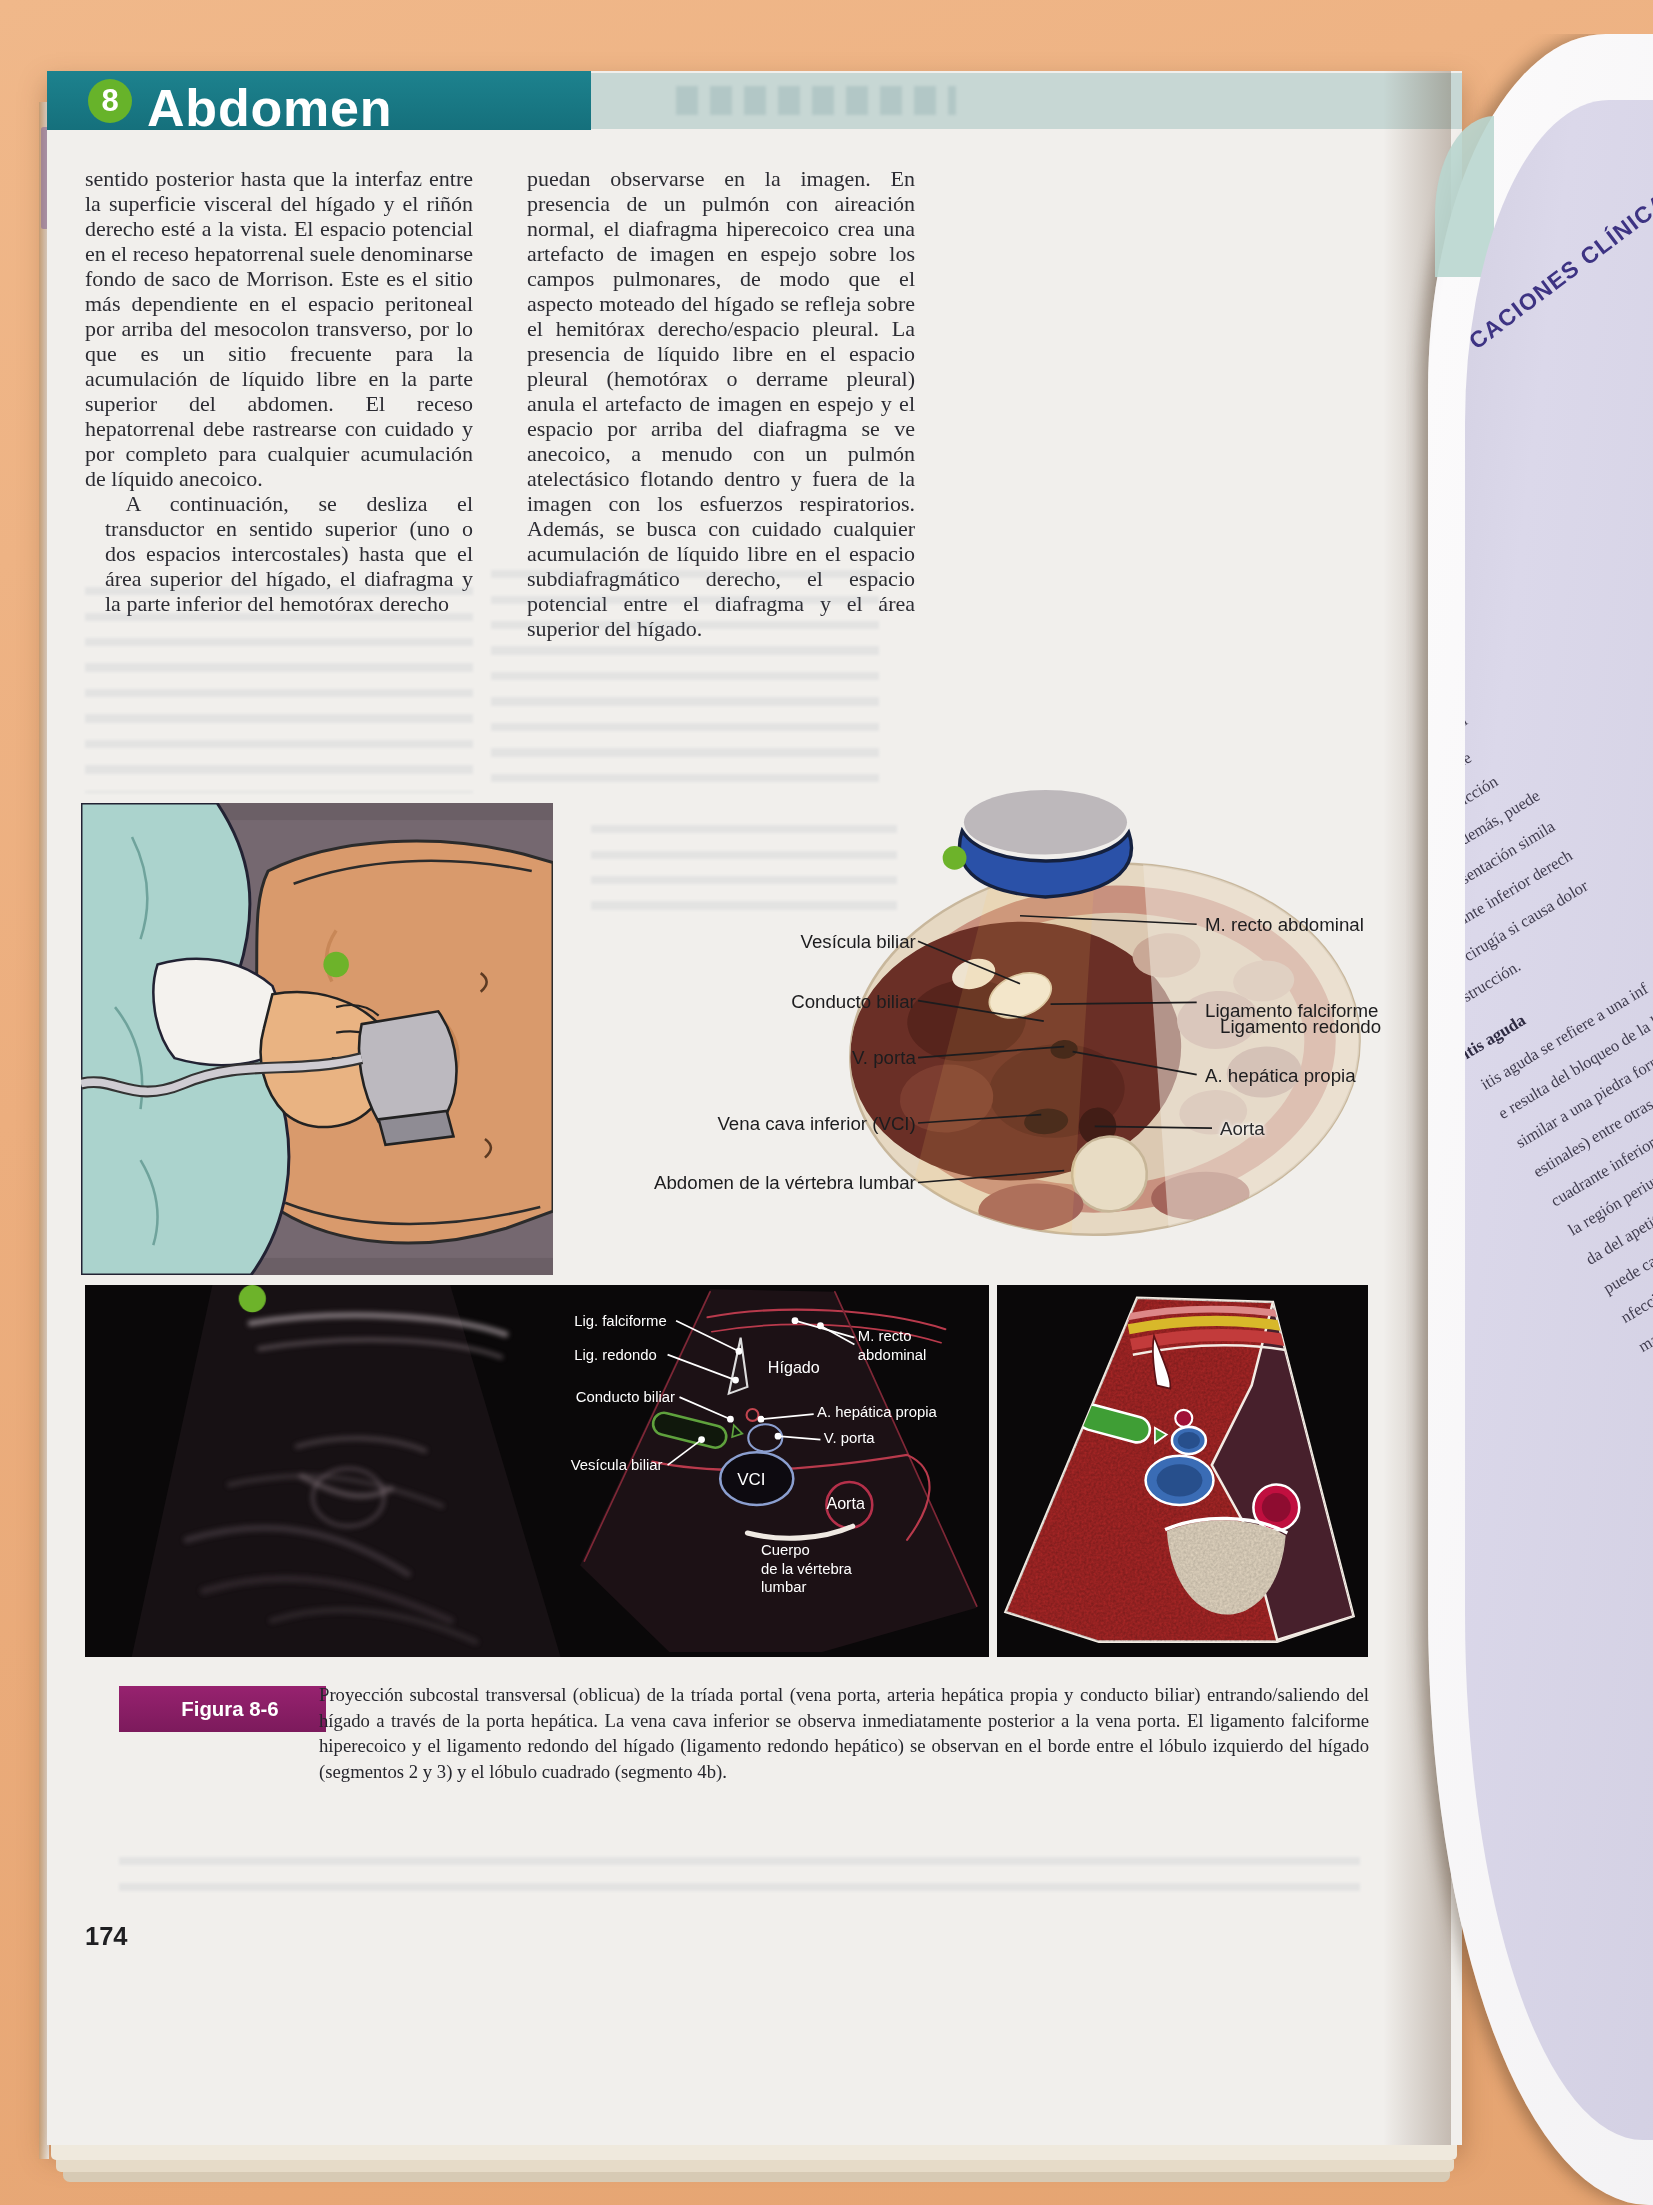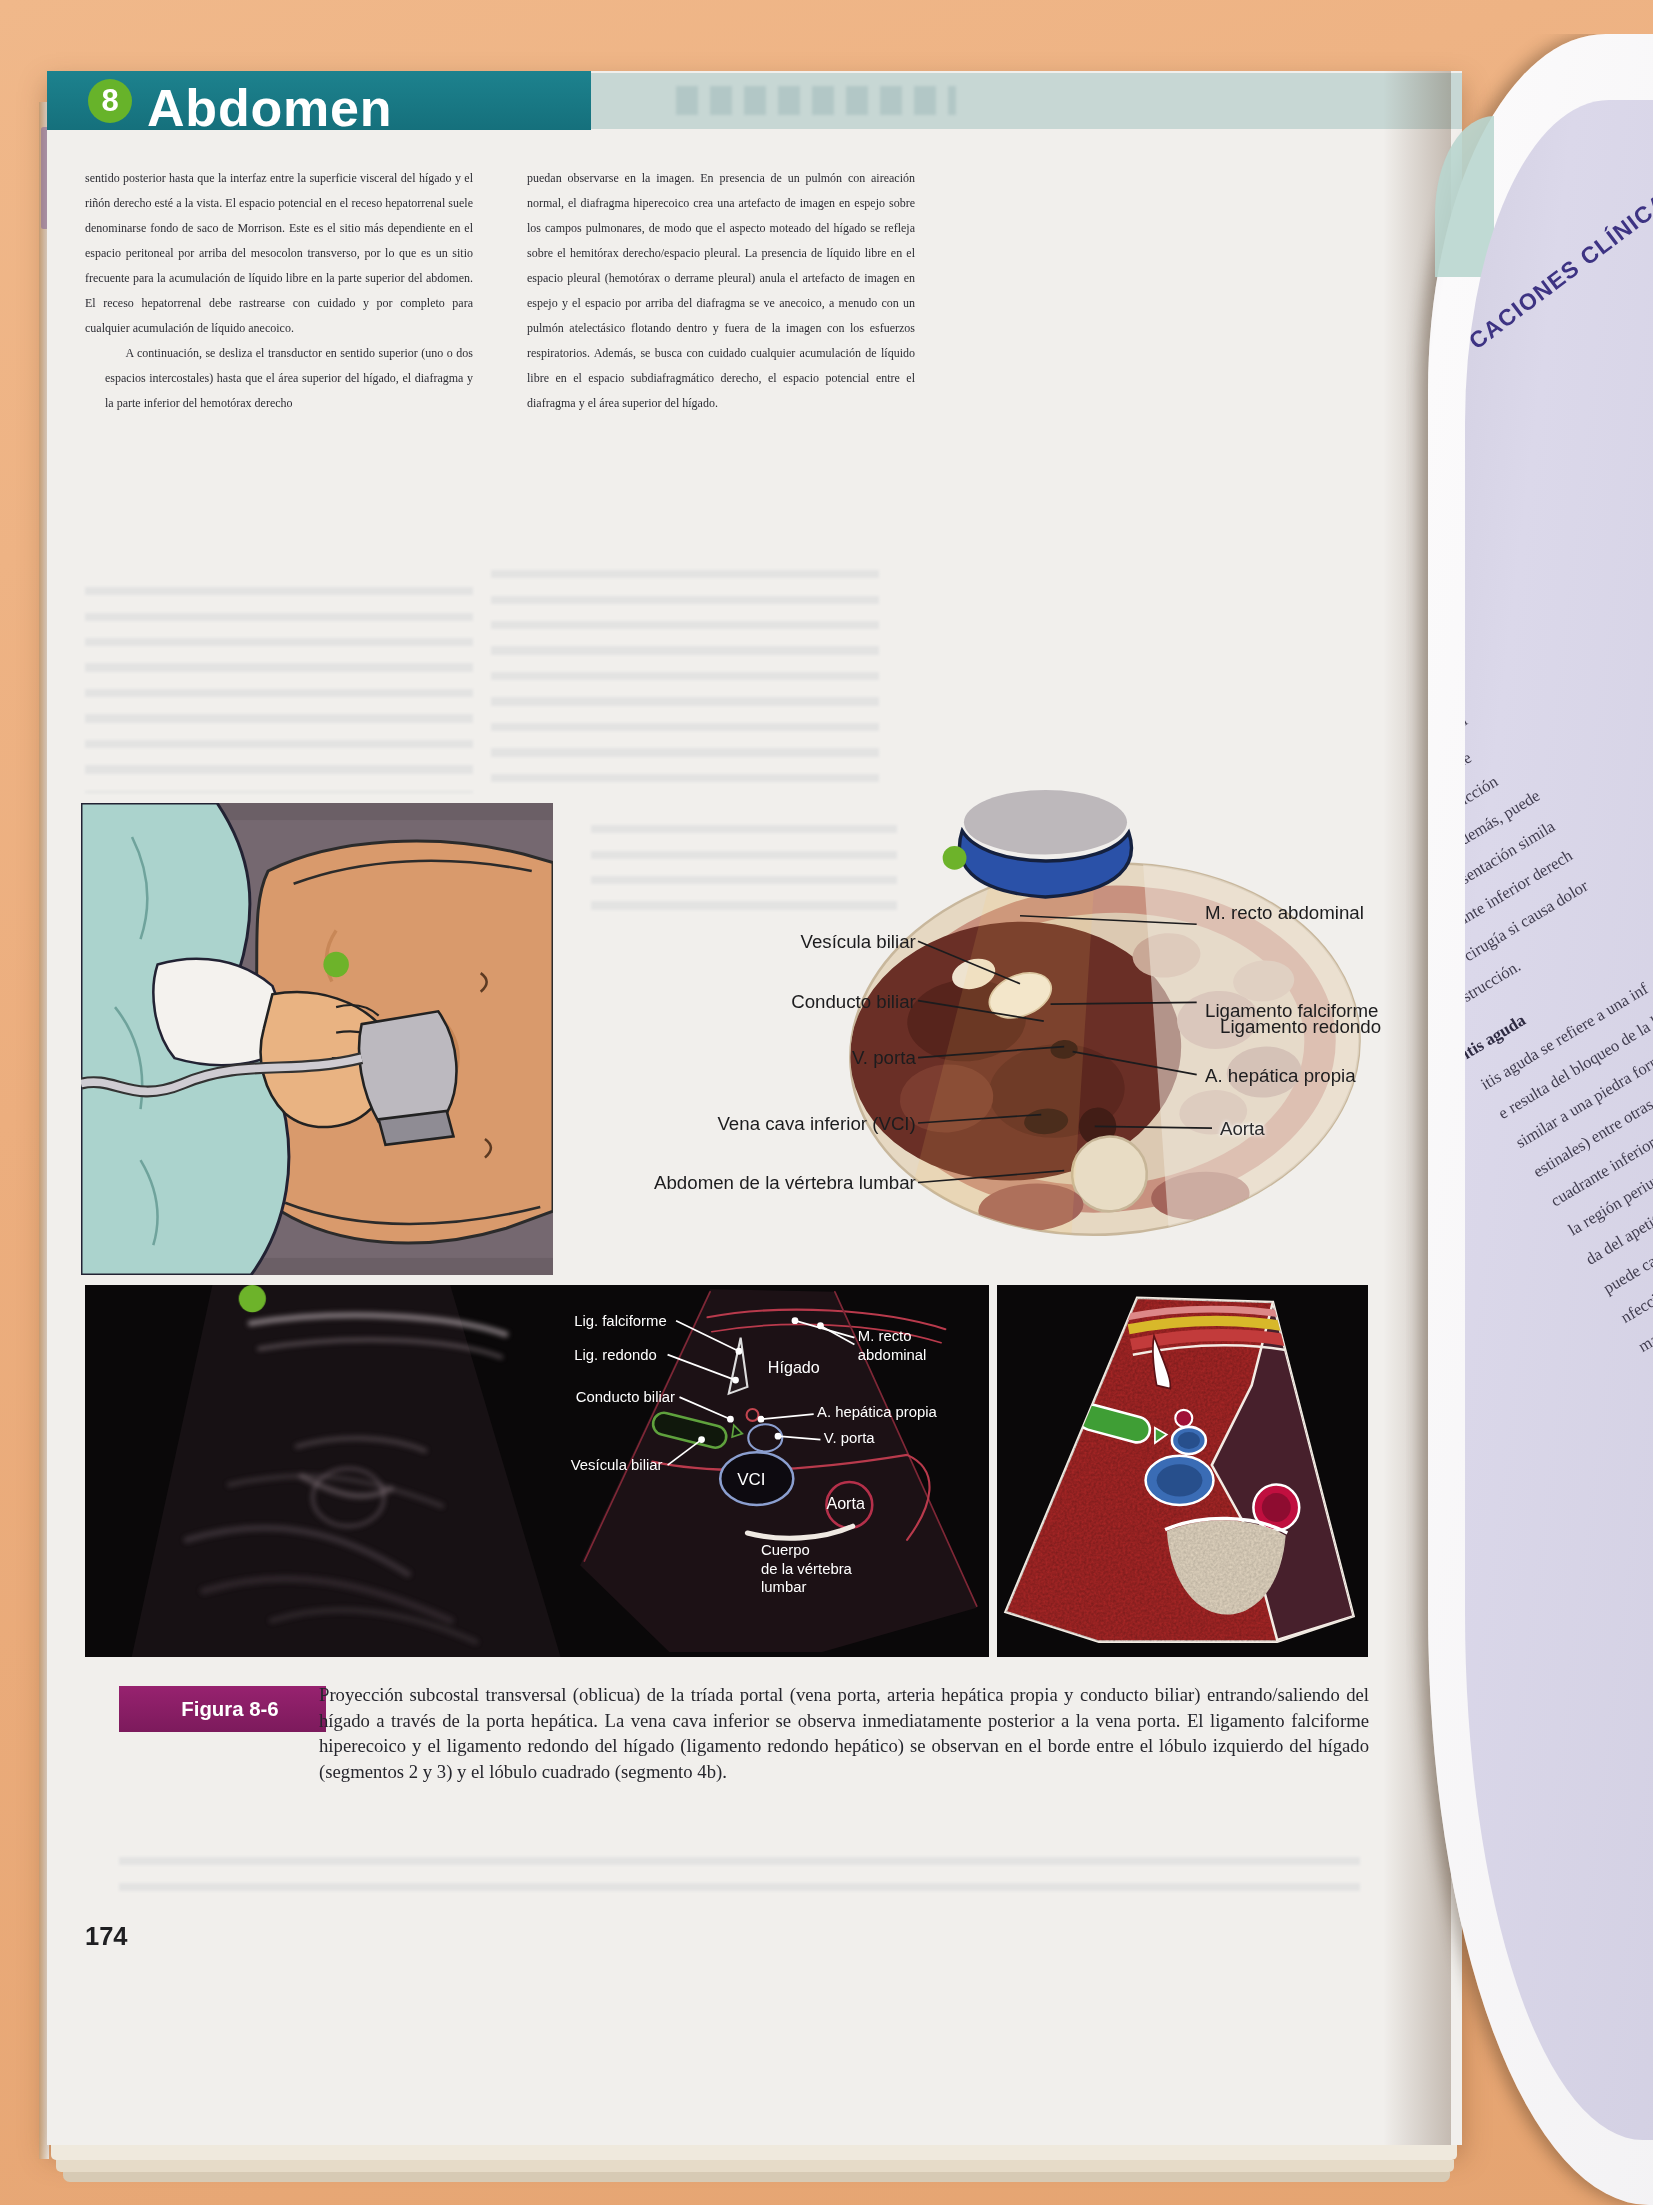--- a/index.html
+++ b/index.html
@@ -13,21 +13,21 @@
         box-shadow:0 12px 25.5px rgba(90,50,20,.35);}
   
   .banner-dark{position:absolute;left:0;top:0;width:544px;height:59px;background:linear-gradient(#1d828e,#15707c);}
   .banner-light{position:absolute;left:544px;top:1.7px;width:871px;height:56px;background:#c7d7d4;}
   .banner-ghost{position:absolute;left:85px;top:13.6px;width:280px;height:29px;opacity:.14;filter:blur(1.7px);
         background:repeating-linear-gradient(to right,#3a6b74 0 22px,transparent 22px 34px);}
   .chapter-circle{position:absolute;left:41px;top:7.6px;width:44px;height:44px;border-radius:50%;background:#67b32a;
         color:#fff;font-size:31px;font-weight:bold;text-align:center;line-height:44px;}
   .chapter-title{position:absolute;left:100px;top:6.8px;color:#fff;font-size:52px;font-weight:600;letter-spacing:0.8px;}
   
-  .col{position:absolute;top:95px;width:388px;font-family:"Liberation Serif",serif;font-size:12px;
+  .col{position:absolute;top:95px;width:388px;font-family:"Liberation Serif",serif;font-size:22px;
        line-height:25px;color:#2c2c33;text-align:justify;}
   .col p{margin:0;}
   .col p+p{text-indent:20.4px;margin-left:20px;}
   .col-l{left:38px;}
   .col-r{left:444px;margin-left:36px;}
   
   .ghost{position:absolute;opacity:.10;filter:blur(1.4px);
          background:repeating-linear-gradient(to bottom,transparent 0 6px,#6d7f92 6px 14.4px,transparent 14.4px 25.5px);}
   
   .illus{position:absolute;left:34px;top:732px;width:472px;height:472px;}
@@ -183,21 +183,21 @@
           <path d="M786,398 L648,396"></path>
         </g>
       </svg>
       
       <div class="xs-label xs-left" style="left:6.8px;top:141px;">Vesícula biliar</div>
       <div class="xs-label xs-left" style="left:6.8px;top:201px;">Conducto biliar</div>
       <div class="xs-label xs-left" style="left:6.8px;top:257px;">V. porta</div>
       <div class="xs-label xs-left" style="left:6.8px;top:323px;">Vena cava inferior (VCI)</div>
       <div class="xs-label xs-left" style="left:6.8px;top:382px;">Abdomen de la vértebra lumbar</div>
       
-      <div class="xs-label" style="left:661px;top:112px;">M. recto abdominal</div>
+      <div class="xs-label" style="left:661px;top:124px;">M. recto abdominal</div>
       <div class="xs-label" style="left:661px;top:210px;">Ligamento falciforme</div>
       <div class="xs-label" style="left:676px;top:226px;">Ligamento redondo</div>
       <div class="xs-label" style="left:661px;top:275px;">A. hepática propia</div>
       <div class="xs-label" style="left:676px;top:328px;color:#2a2a2c;text-shadow:0 0 3.4px #fff,0 0 5.1px #fff;">Aorta</div>
     </div>
 
     <div class="us-row">
 
       <div class="us-panel us1">
         <svg width="490" height="372" viewBox="0 0 577 438">

